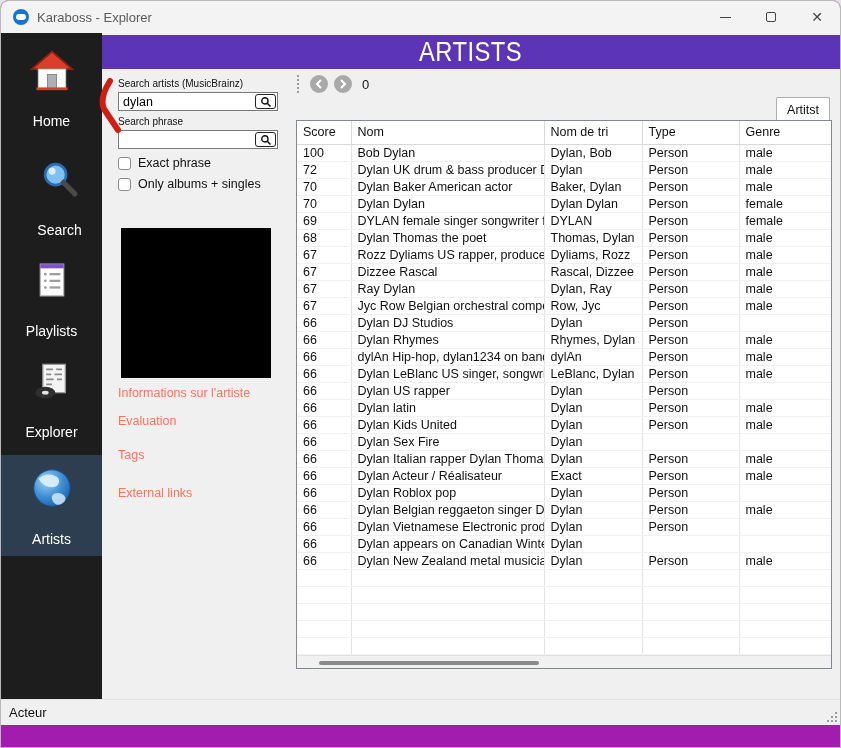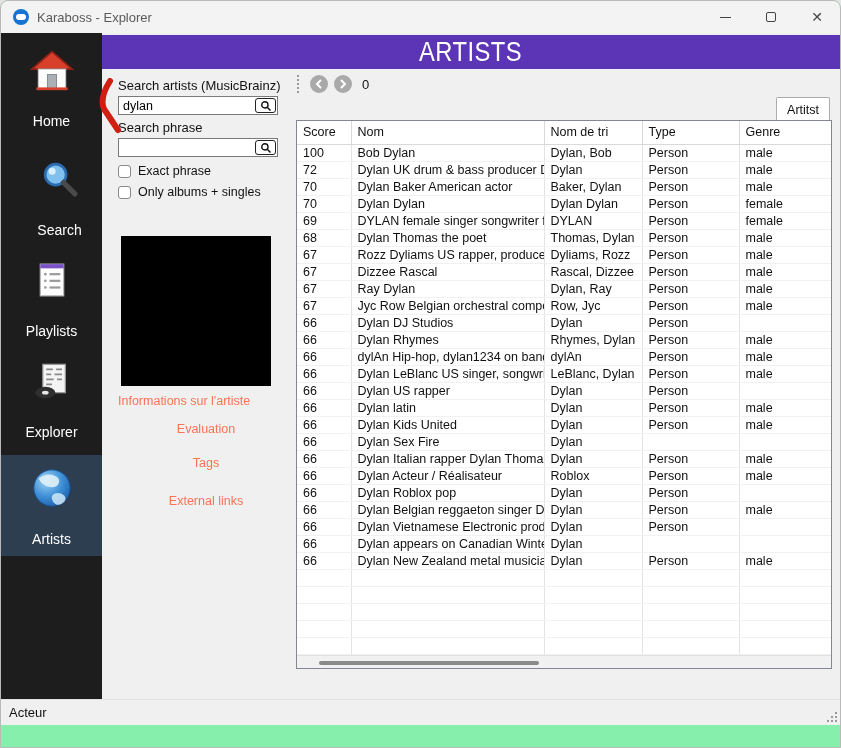--- a/index.html
+++ b/index.html
@@ -2,21 +2,21 @@
 <html><head>
 <meta charset="utf-8">
 <style>
   * { margin:0; padding:0; box-sizing:border-box; }
   html,body { width:841px; height:748px; }
   body {
     font-family:"Liberation Sans", sans-serif;
     font-size:12.5px; color:#111;
     background:#e4e4e4; overflow:hidden;
   }
-  .window { position:relative; width:841px; height:748px; background:#86efac;
+  .window { position:relative; width:841px; height:748px; background:#a21caf;
     border-radius:8px 8px 0 0; overflow:hidden; border:1px solid #b9b9b9; }
 
   
   .titlebar { height:32px; background:#f3f3f3; display:flex; align-items:center; }
   .app-icon { width:16px; height:16px; margin:0 8px 0 12px; border-radius:50%;
     background:#1673d2; position:relative; flex:0 0 auto; }
   .app-icon::after { content:""; position:absolute; left:3px; top:5px; width:10px; height:6px;
     background:#fff; border-radius:3px; }
   .title-text { color:#5a5a5a; font-size:13px; }
   .win-controls { margin-left:auto; display:flex; height:100%; }
@@ -43,35 +43,35 @@
   .content { flex:1; display:flex; min-height:0; }
 
   
   .side-item { display:flex; flex-direction:column; align-items:center; gap:20px;
     padding:10px 0 9px 0; color:#fff; font-size:14px; }
   .side-item.selected { background:#2d3e50; }
   .side-item .ic { width:46px; height:46px; display:flex; align-items:center; justify-content:center; }
 
   
   .left-panel { width:192px; flex:0 0 auto; padding:9px 0 0 16px; position:relative; }
-  .field-label { font-size:13px; margin-bottom:3px; }
+  .field-label { font-size:10px; margin-bottom:3px; }
   .search-box { width:160px; height:19px; background:#fff; border:1px solid #7a7a7a;
     display:flex; align-items:center; margin-bottom:5px; }
   .search-box input { flex:1; border:0; outline:none; height:100%; padding:0 4px;
     font:12.5px "Liberation Sans",sans-serif; background:transparent; min-width:0; }
   .mag-btn { width:21px; height:15px; margin-right:1px; border:1.5px solid #222;
     border-radius:3px; background:#fff; display:flex; align-items:center; justify-content:center;
     flex:0 0 auto; }
   .checkbox-row { display:flex; align-items:center; gap:7px; margin:7px 0 0 0; }
   .checkbox { width:13px; height:13px; background:#fff; border:1px solid #8a8a8a;
     border-radius:3px; flex:0 0 auto; }
   .artist-image { width:150px; height:150px; background:#000; margin:37px 0 0 3px; }
   .info-title { color:#fb7257; margin-top:8px; }
   .info-field { line-height:13px; font-size:12.5px; }
-  .info-section { color:#fb7257;text-align:center; }
+  .info-section { color:#fb7257; }
   .sec-eval { margin-top:14px; }
   .sec-tags { margin-top:20px; }
   .sec-links { margin-top:24px; }
   .red-annotation { position:absolute; left:-4px; top:9px; pointer-events:none; }
 
   
   .right-panel { flex:1; display:flex; flex-direction:column; padding:2px 8px 0 2px; min-width:0; }
   .toolbar { height:26px; display:flex; align-items:center; gap:6px; }
   .grip { width:3px; height:18px; border-left:2px dotted #9a9a9a; margin:0 4px 0 1px; }
   .nav-btn { width:18px; height:18px; border-radius:50%; background:#a9a9a9;
@@ -414,21 +414,21 @@
                   <tr>
                     <td>66</td>
                     <td>Dylan Italian rapper Dylan Thomas Ce...</td>
                     <td>Dylan</td>
                     <td>Person</td>
                     <td>male</td>
                   </tr>
                   <tr>
                     <td>66</td>
                     <td>Dylan Acteur / Réalisateur</td>
-                    <td>Roblox</td>
+                    <td>Exact</td>
                     <td>Person</td>
                     <td>male</td>
                   </tr>
                   <tr>
                     <td>66</td>
                     <td>Dylan Roblox pop</td>
                     <td>Dylan</td>
                     <td>Person</td>
                     <td></td>
                   </tr>

